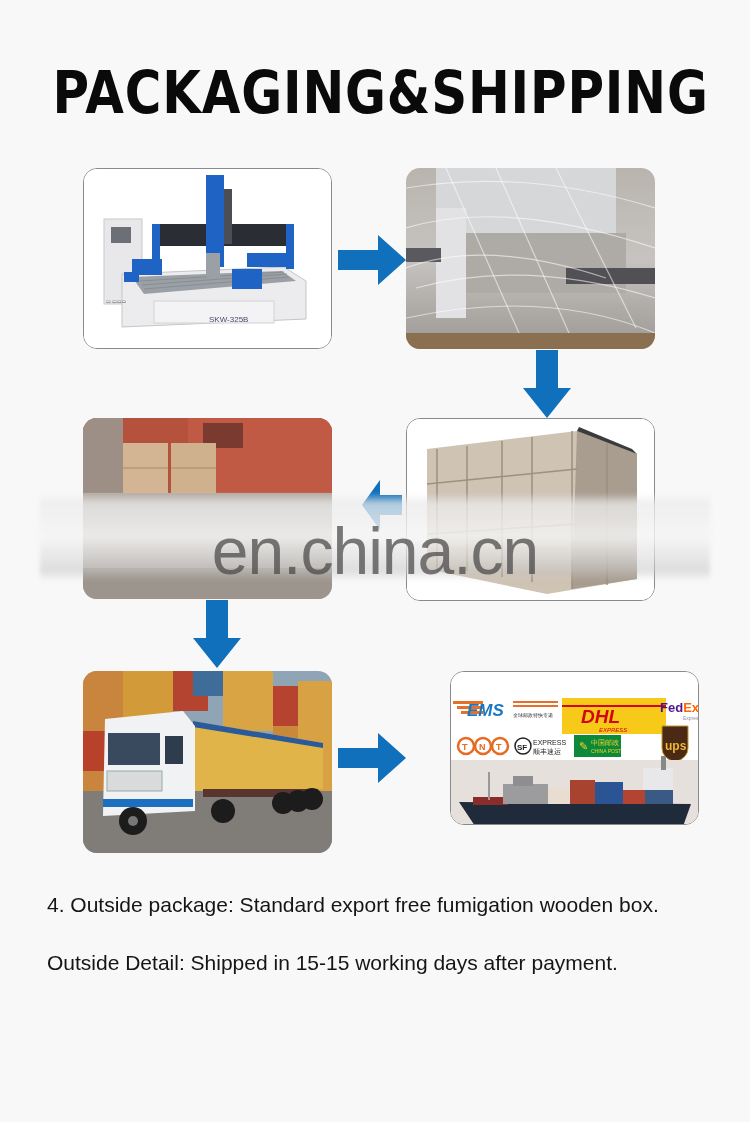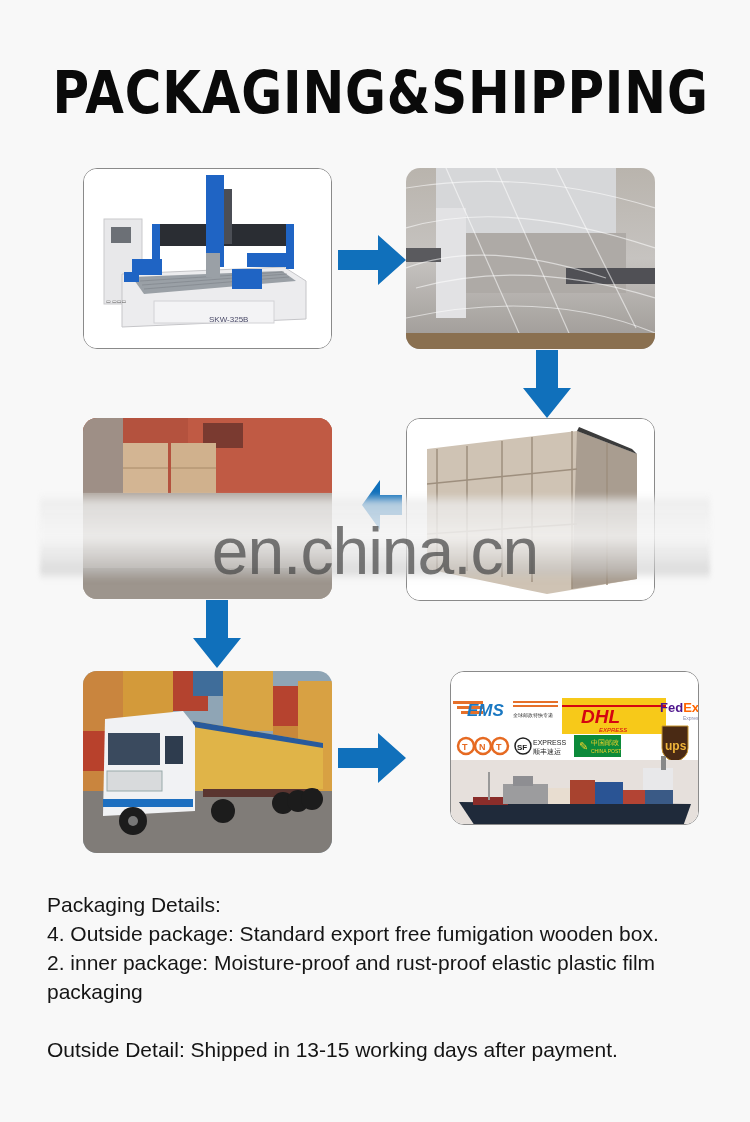--- a/index.html
+++ b/index.html
@@ -285,18 +285,16 @@
 <div class="arrow a5">
   <svg width="68" height="50" viewBox="0 0 68 50">
       <polygon points="0,15 40,15 40,0 68,25 40,50 40,35 0,35" fill="#1070bb"></polygon>
     </svg>
 </div>
 
 <div class="wm-band"></div>
 <div class="wm-text">en.china.cn</div>
 
 <div class="details">
-  <p><span>Packaging Details</span><span>:</span></p>
   <p>4. Outside package: Standard export free fumigation wooden box.</p>
-  <p>2. inner package: Moisture-proof and rust-proof elastic plastic film packaging</p>
   <div class="gap"></div>
-  <p><span>Outside Detail</span><span>: Shipped in 13-15 working days after payment.</span></p>
+  <p><span>Outside Detail</span><span>: Shipped in 15-15 working days after payment.</span></p>
 </div>
 
 </body></html>

